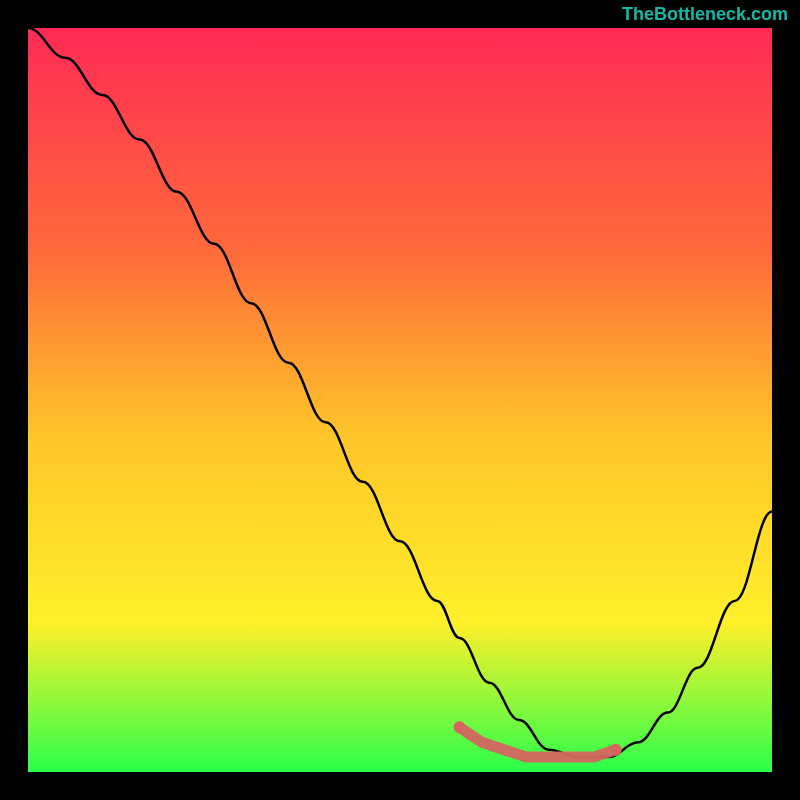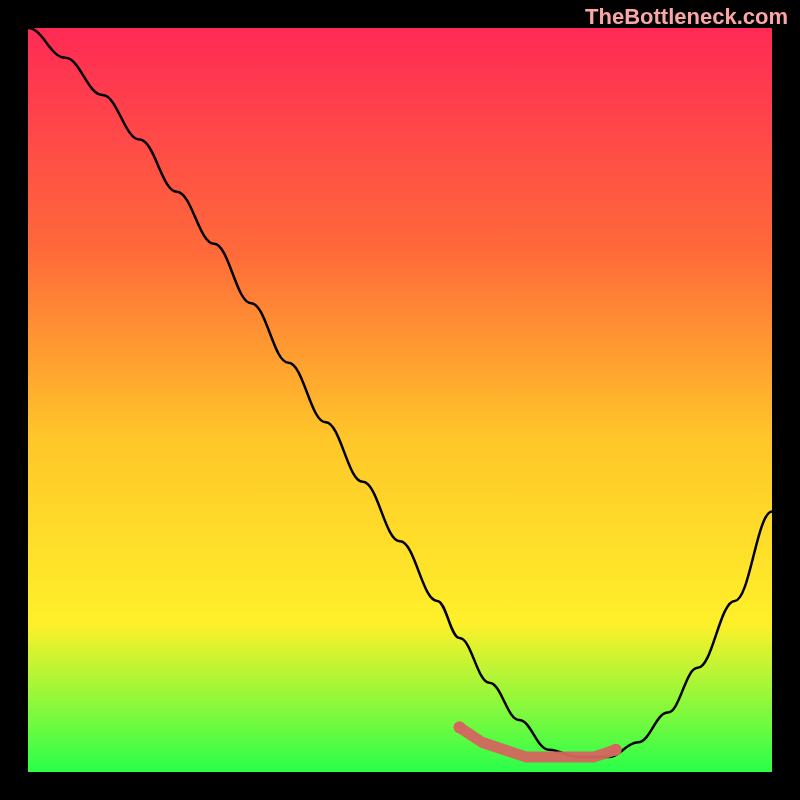--- a/index.html
+++ b/index.html
@@ -7,23 +7,23 @@
   .container {
     width: 800px;
     height: 800px;
     position: relative;
     background: #000;
   }
   .watermark {
     position: absolute;
     top: 4px;
     right: 12px;
-    color: #fca5a5;
+    color: #14b8a6;
     font-family: Arial, sans-serif;
-    font-size: 22px;
+    font-size: 18px;
     font-weight: bold;
     z-index: 10;
   }
   .plot-area {
     position: absolute;
     top: 28px;
     left: 28px;
     width: 744px;
     height: 744px;
   }

